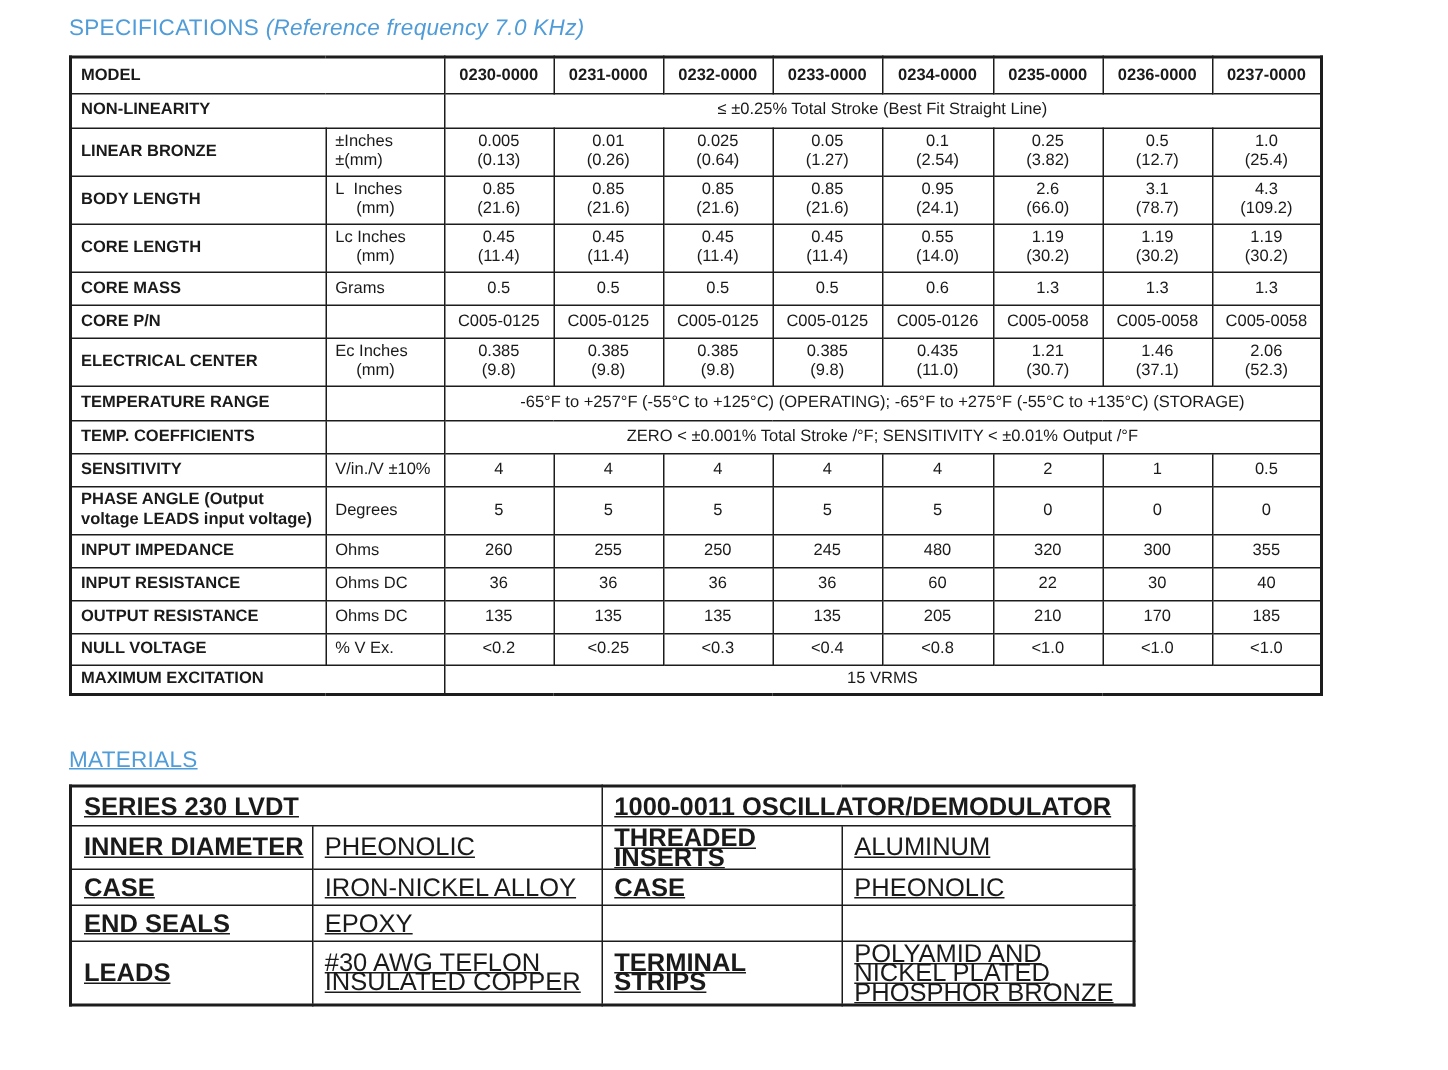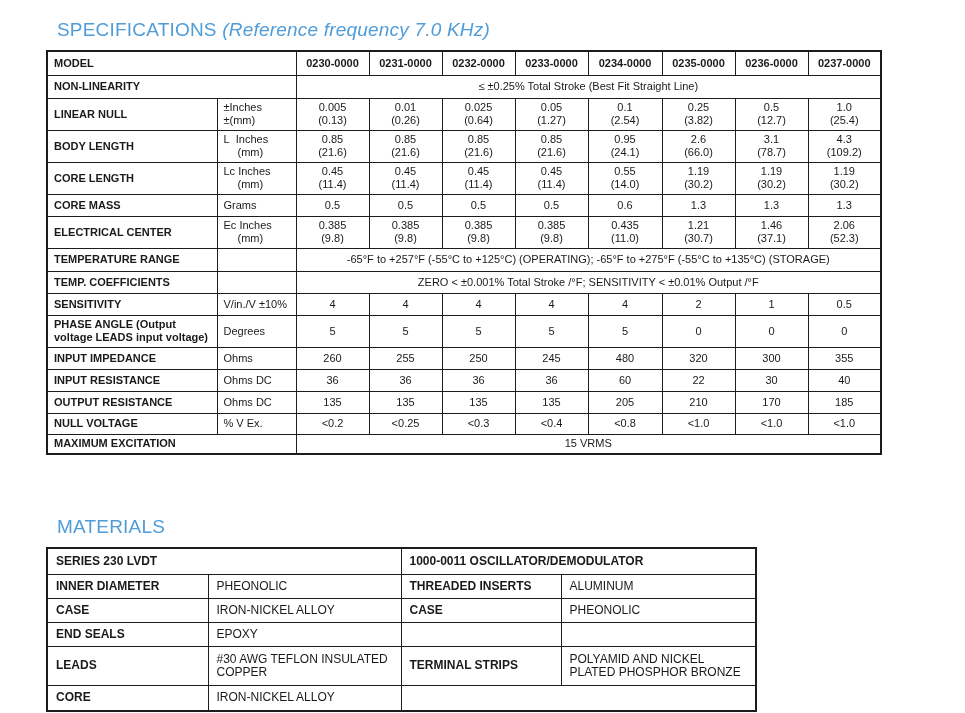--- a/index.html
+++ b/index.html
@@ -1,38 +1,38 @@
 <!DOCTYPE html>
 <html style="--accent: #4f9cd8; --ink: #1a1a1a; --line: #1c1c1c;"><head>
 <meta charset="utf-8">
 <style>
   :root { --accent:#4f9cd8; --ink:#1a1a1a; --line:#1c1c1c; }
   * { box-sizing:border-box; }
   body { margin:0; background:#ffffff; font-family:"Liberation Sans", sans-serif; }
   .doc { position:relative; width:965px; height:713px; background:#ffffff; color:var(--ink); overflow:hidden; }
 
-  .sec-title { margin:11px; padding:9px 0 0 46px; font-size:19px; line-height:19px; color:var(--accent); font-weight:400; letter-spacing:0.2px; }
+  .sec-title { margin:0; padding:9px 0 0 46px; font-size:15px; line-height:19px; color:var(--accent); font-weight:400; letter-spacing:0.2px; }
   .sec-title .note { font-style:italic; }
-  .materials-title { padding-top:51px; }
+  .materials-title { padding-top:33px;text-decoration:underline; }
 
   table { border-collapse:collapse; table-layout:fixed; margin-left:46px; font-size:11px; color:var(--ink); }
   .spec { margin-top:9px; width:836px; border:2px solid var(--line); }
   .mat  { margin-top:7px;  width:711px; border:2px solid var(--line); }
   td { border:1px solid var(--line); padding:1px 4px; vertical-align:middle; line-height:13px; overflow:hidden; }
 
   .lbl { font-weight:bold; padding-left:6px; text-align:left; }
   .unit { padding-left:6px; text-align:left; }
   .val { text-align:center; }
   .span-val { text-align:center;margin-left:48px; }
   .ind { padding-left:14px; }
   .model { font-weight:bold; text-align:center;margin-left:12px; }
 
   .r20{height:20px} .r21{height:21px} .r22{height:22px} .r23{height:23px} .r24{height:24px} .r26{height:26px} .r32{height:32px} .r39{height:39px}
 
-  .mat td { font-size:12px; padding-left:8px; }
+  .mat td { font-size:17px; padding-left:8px;text-decoration:underline; }
   .mat .mlbl { font-weight:bold; }
 </style>
 </head>
 <body>
 
 <div class="doc">
 
   <h2 class="sec-title"><span>SPECIFICATIONS</span> <span class="note">(Reference frequency 7.0 KHz)</span></h2>
 
   <table class="spec">
@@ -58,21 +58,21 @@
       <td class="model">0234-0000</td>
       <td class="model">0235-0000</td>
       <td class="model">0236-0000</td>
       <td class="model">0237-0000</td>
     </tr>
     <tr class="r23">
       <td class="lbl" colspan="2">NON-LINEARITY</td>
       <td class="span-val" colspan="8">≤ ±0.25% Total Stroke (Best Fit Straight Line)</td>
     </tr>
     <tr class="r32">
-      <td class="lbl">LINEAR NULL</td>
+      <td class="lbl">LINEAR BRONZE</td>
       <td class="unit">
             <div>±Inches</div>
             <div>±(mm)</div>
           </td>
       <td class="val">
             <div>0.005</div>
             <div>(0.13)</div>
           </td>
       <td class="val">
             <div>0.01</div>
@@ -185,20 +185,32 @@
       <td class="lbl">CORE MASS</td>
       <td class="unit">Grams</td>
       <td class="val">0.5</td>
       <td class="val">0.5</td>
       <td class="val">0.5</td>
       <td class="val">0.5</td>
       <td class="val">0.6</td>
       <td class="val">1.3</td>
       <td class="val">1.3</td>
       <td class="val">1.3</td>
+    </tr>
+    <tr class="r22">
+      <td class="lbl">CORE P/N</td>
+      <td class="unit"></td>
+      <td class="val">C005-0125</td>
+      <td class="val">C005-0125</td>
+      <td class="val">C005-0125</td>
+      <td class="val">C005-0125</td>
+      <td class="val">C005-0126</td>
+      <td class="val">C005-0058</td>
+      <td class="val">C005-0058</td>
+      <td class="val">C005-0058</td>
     </tr>
     <tr class="r32">
       <td class="lbl">ELECTRICAL CENTER</td>
       <td class="unit">
             <div>Ec Inches</div>
             <div class="ind">(mm)</div>
           </td>
       <td class="val">
             <div>0.385</div>
             <div>(9.8)</div>
@@ -352,21 +364,16 @@
       <td>EPOXY</td>
       <td class="mlbl"></td>
       <td></td>
     </tr>
     <tr class="r39">
       <td class="mlbl">LEADS</td>
       <td>#30 AWG TEFLON INSULATED COPPER</td>
       <td class="mlbl">TERMINAL STRIPS</td>
       <td>POLYAMID AND NICKEL PLATED PHOSPHOR BRONZE</td>
     </tr>
-    <tr class="r26">
-      <td class="mlbl">CORE</td>
-      <td>IRON-NICKEL ALLOY</td>
-      <td colspan="2"></td>
-    </tr>
   </tbody>
     </table>
 
 </div>
 
 </body></html>

